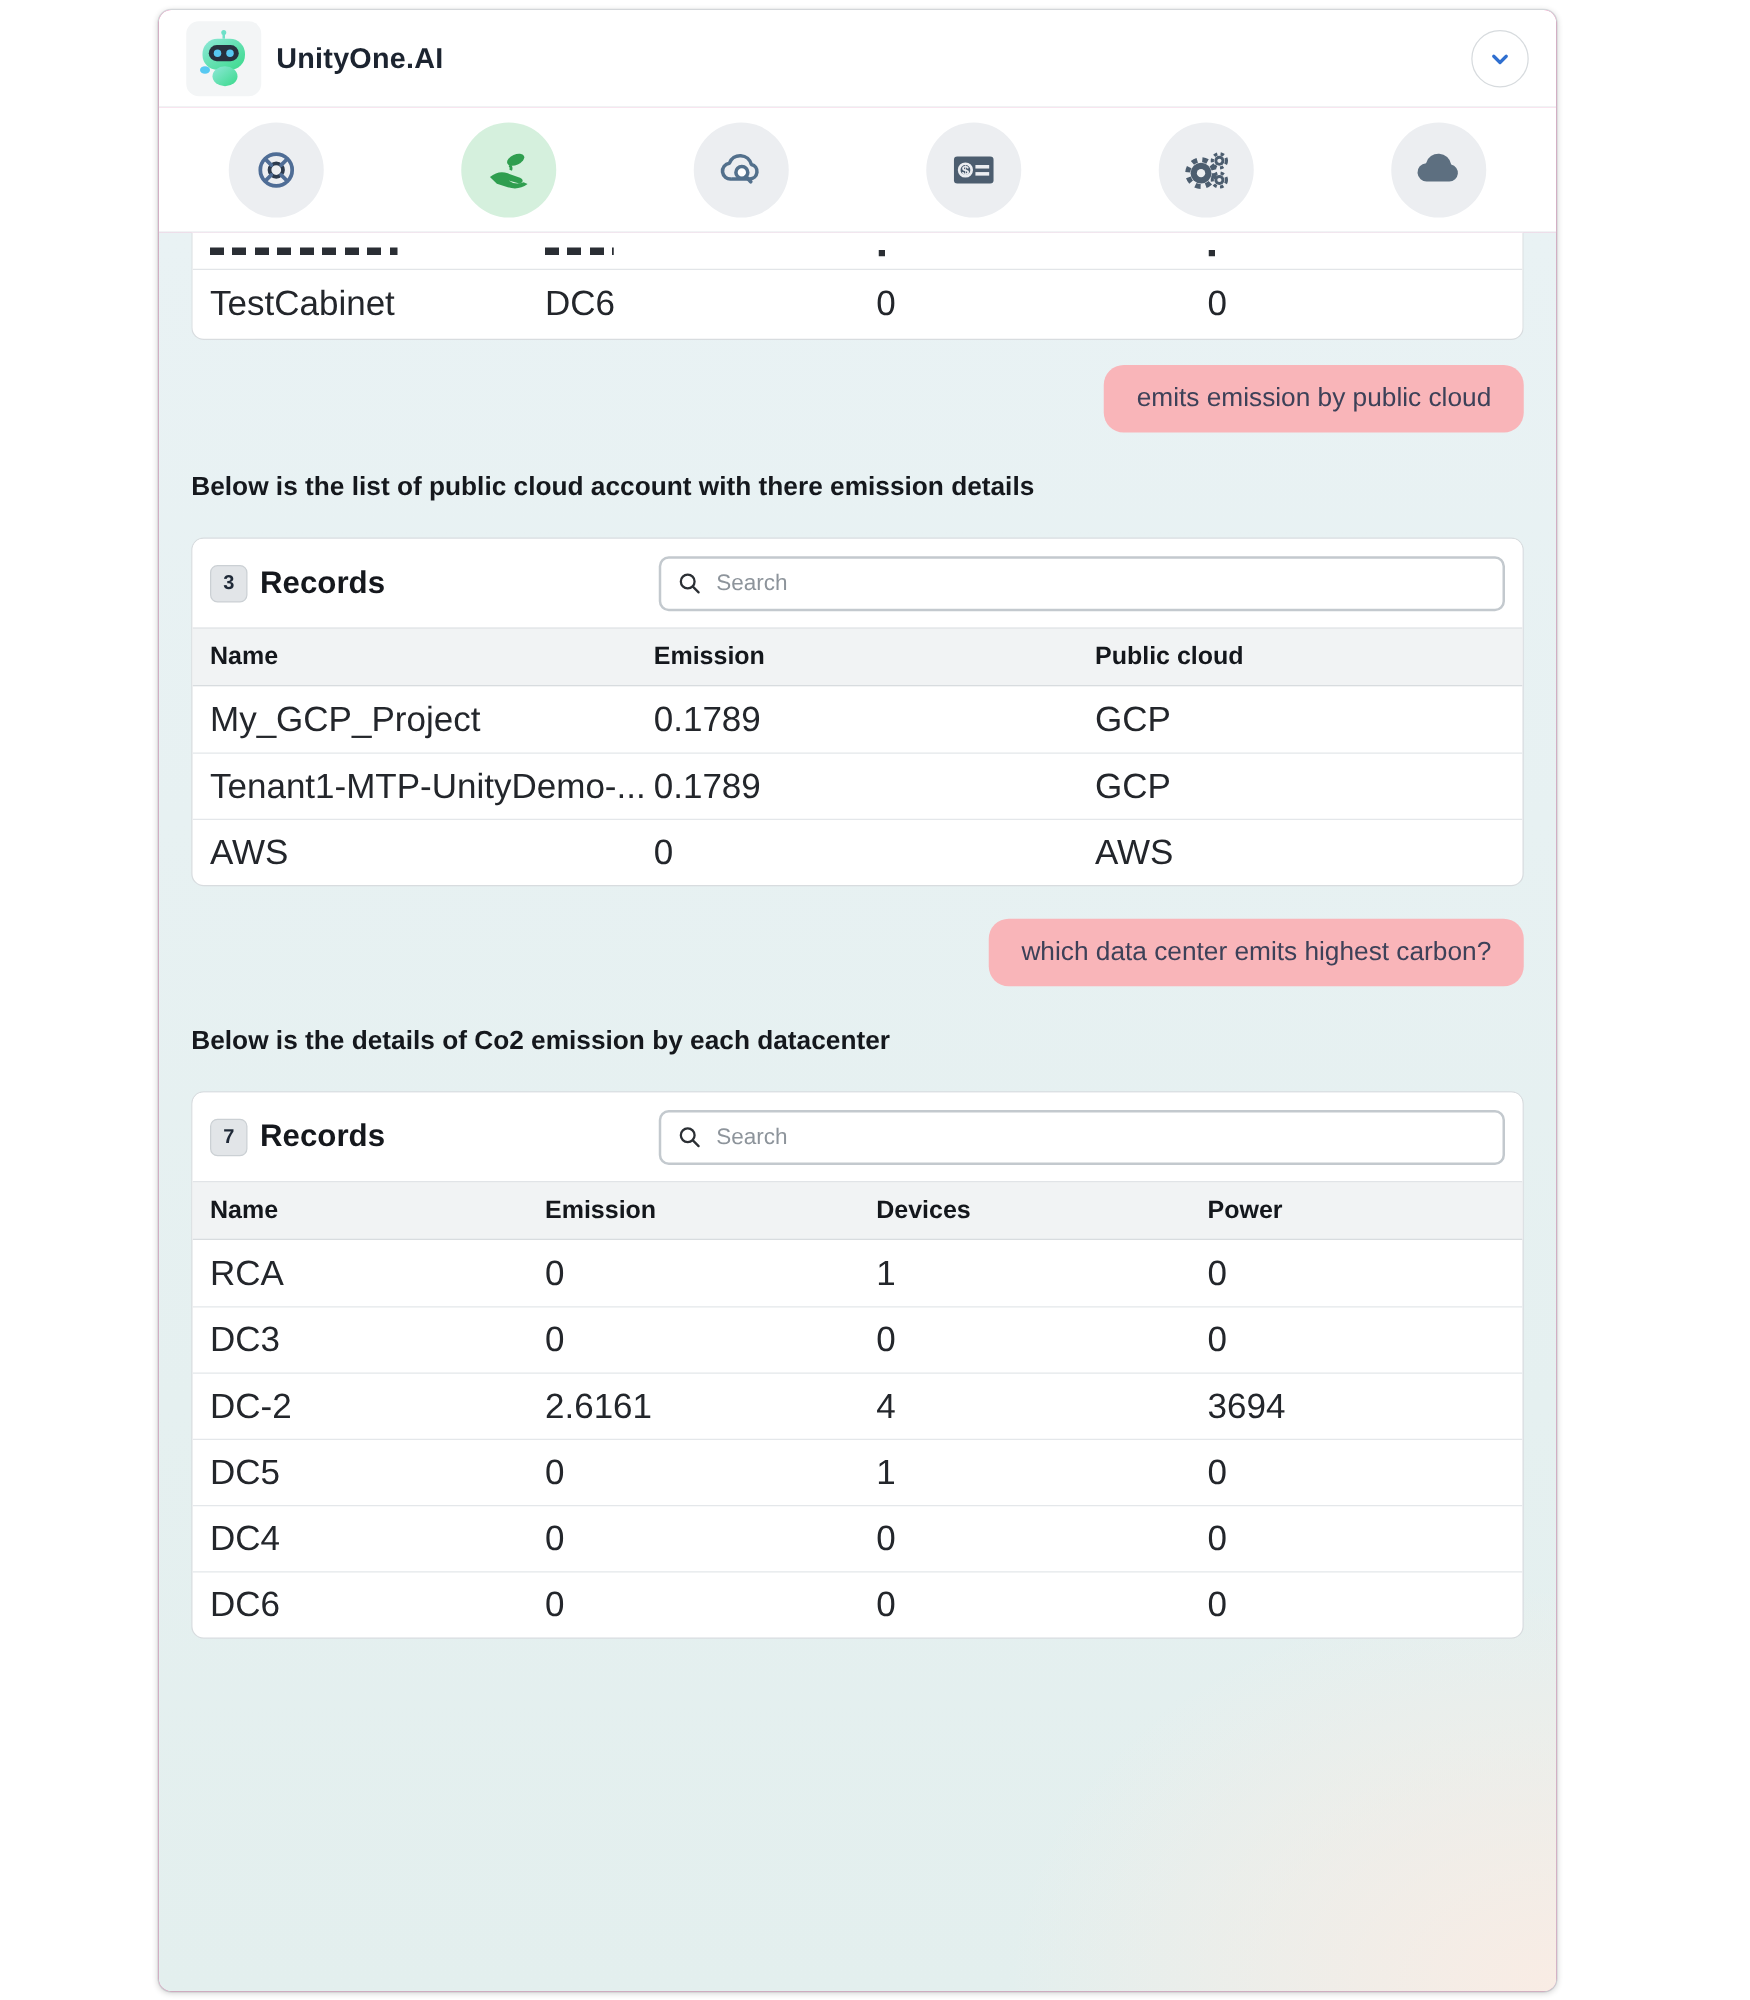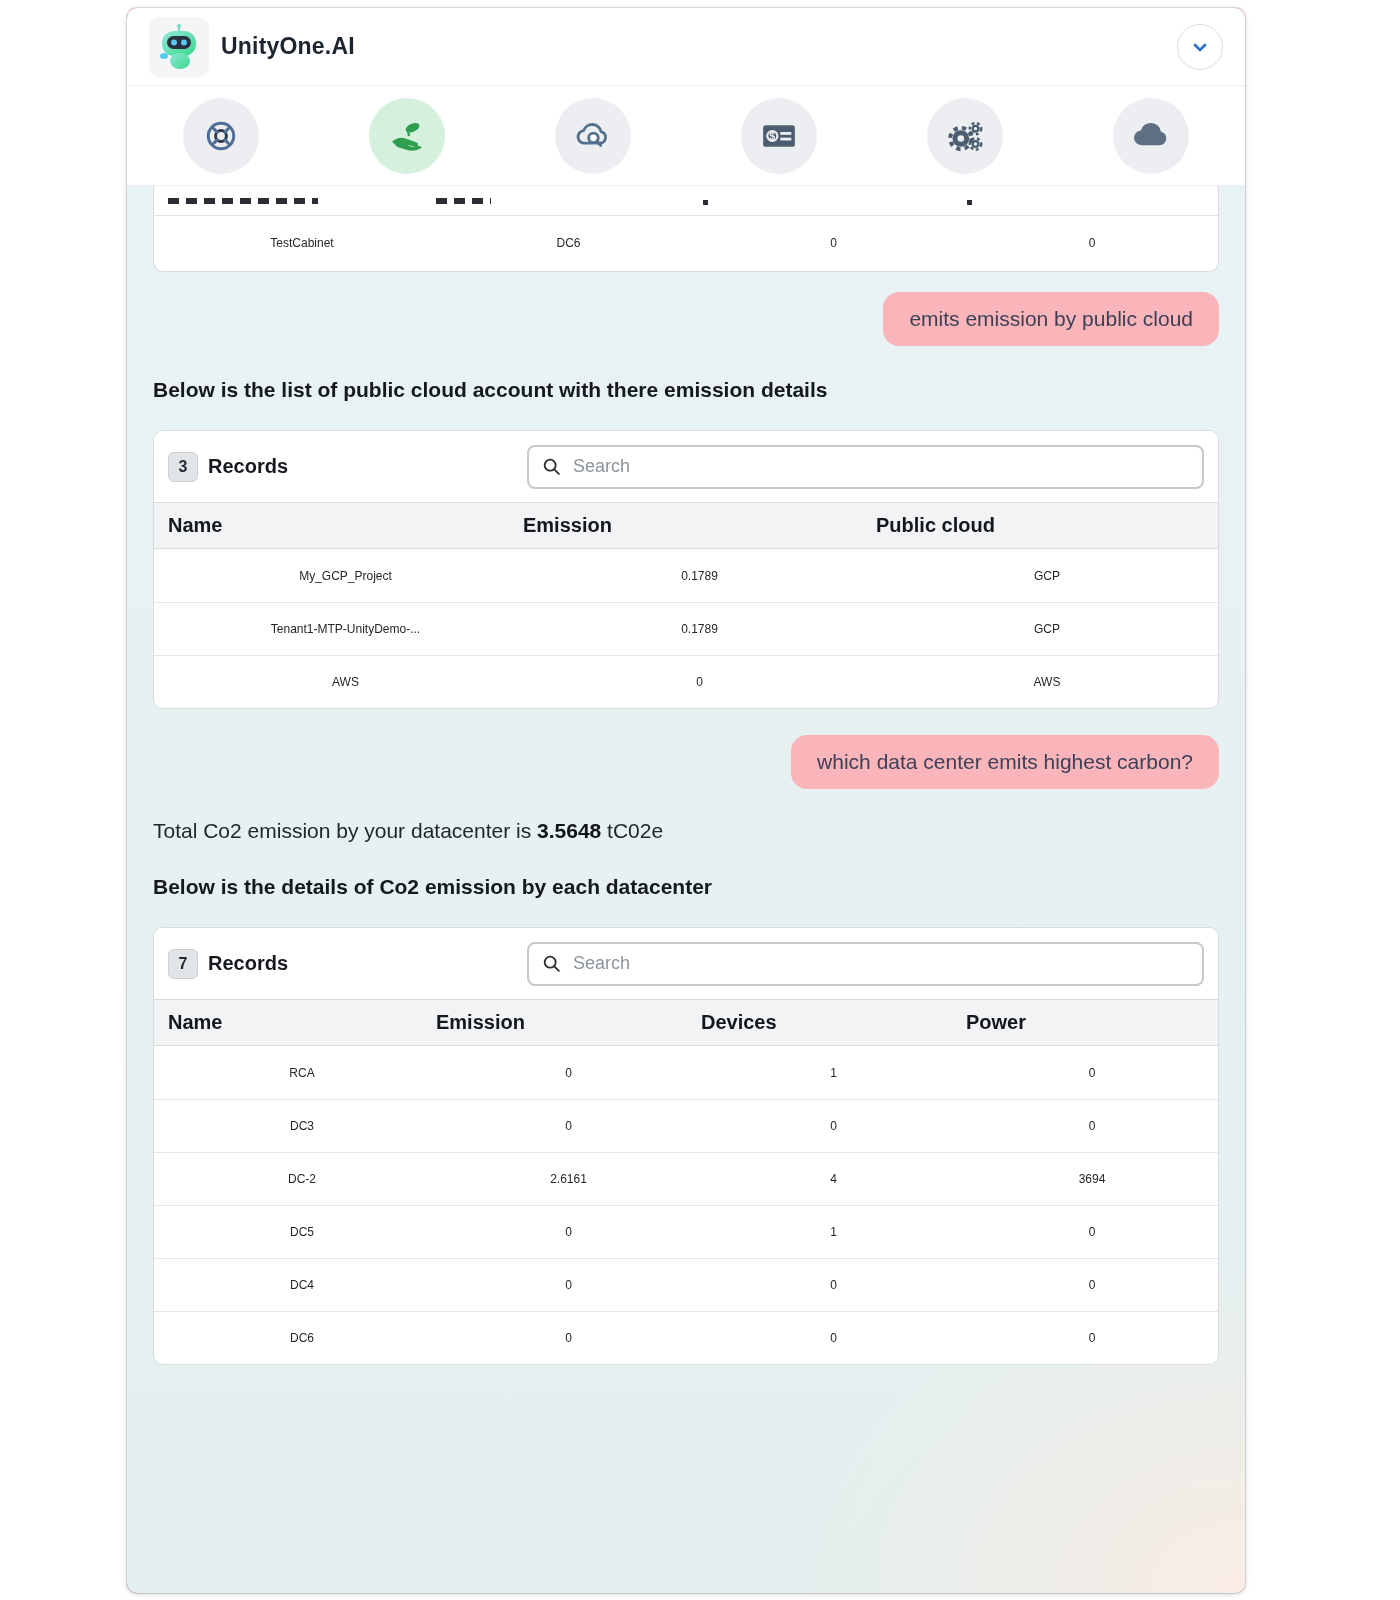--- a/index.html
+++ b/index.html
@@ -37,36 +37,36 @@
   .clip-card { border-top:none; border-top-left-radius:0; border-top-right-radius:0; height:86px; position:relative; }
   .clip-row { position:relative; height:30px; border-bottom:1px solid #e2e5e8; }
   .frag { position:absolute; top:12px; height:6px; background:repeating-linear-gradient(90deg,#2a2e34 0 11px, rgba(0,0,0,0) 11px 18px); }
   .frag.f1 { left:14px;  width:150px; }
   .frag.f2 { left:282px; width:55px; }
   .dotfrag { position:absolute; top:14px; width:5px; height:5px; background:#2a2e34; }
   .dot3 { left:549px; } .dot4 { left:813px; }
 
   .grid4 { display:grid; grid-template-columns:268px 265px 265px 1fr; align-items:center; padding-left:14px; }
   .grid3 { display:grid; grid-template-columns:355px 353px 1fr;       align-items:center; padding-left:14px; }
-  .trow { height:53px; font-size:12px; color:#23262b;text-align:center; }
+  .trow { height:53px; font-size:28px; color:#23262b; }
   .trow + .trow { border-top:1px solid #e4e7ea; }
   .thead { height:46px; background:#f1f3f4; font-weight:bold; font-size:20px; color:#14171c; border-bottom:1px solid #d8dcdf; }
 
   
   .bubble-row { display:flex; justify-content:flex-end; margin-top:20px; }
   .bubble { background:#f9b5b9; color:#3d4158; font-size:21px; padding:15px 26px; border-radius:16px; }
 
   .bot-line { margin-top:30px; font-size:21px; color:#23262c; }
   .bot-line b { color:#101318; }
   .bot-heading { margin-top:32px; font-size:21px; font-weight:bold; color:#15181d; }
 
   
   .card-hd { height:72px; display:flex; align-items:center; padding:0 14px; border-bottom:1px solid #d8dcdf; background:#fff; }
   .badge { min-width:30px; height:30px; padding:0 8px; background:#e2e5e8; border:1px solid #cbd0d4; border-radius:6px; font-size:16px; font-weight:bold; color:#1f2937; display:flex; align-items:center; justify-content:center; }
-  .records-label { font-size:20px; color:#15181d; margin-left:10px; font-weight:bold; }
+  .records-label { font-size:25px; color:#15181d; margin-left:10px; font-weight:bold; }
   .search { margin-left:auto; width:677px; height:44px; border:2px solid #c3c9ce; border-radius:8px; background:#fff; display:flex; align-items:center; padding:0 12px; }
   .search input { border:none; outline:none; flex:1; font-size:18px; color:#30343a; margin-left:10px; font-family:"Liberation Sans", sans-serif; background:transparent; }
   .search input::placeholder { color:#8d949b; }
 
   .mt28 { margin-top:28px; }
 </style>
 </head>
 <body>
 
 <div class="panel">
@@ -206,23 +206,20 @@
         <span>AWS</span>
         <span>0</span>
         <span>AWS</span>
       </div>
     </div>
 
     <div class="bubble-row" style="margin-top:26px;">
       <div class="bubble">which data center emits highest carbon?</div>
     </div>
 
-    <div class="bot-line">
-      <span>Total Co2 emission by your datacenter is </span><b>3.5648</b><span> tC02e</span>
-    </div>
     <div class="bot-heading">Below is the details of Co2 emission by each datacenter</div>
 
     <div class="card mt28">
       <div class="card-hd">
         <div class="badge">7</div>
         <div class="records-label">Records</div>
         <div class="search">
           <svg width="22" height="22" viewBox="0 0 24 24">
             <circle cx="10" cy="10" r="6" fill="none" stroke="#2b2f34" stroke-width="2"></circle>
             <line x1="14.5" y1="14.5" x2="19.5" y2="19.5" stroke="#2b2f34" stroke-width="2" stroke-linecap="round"></line>

